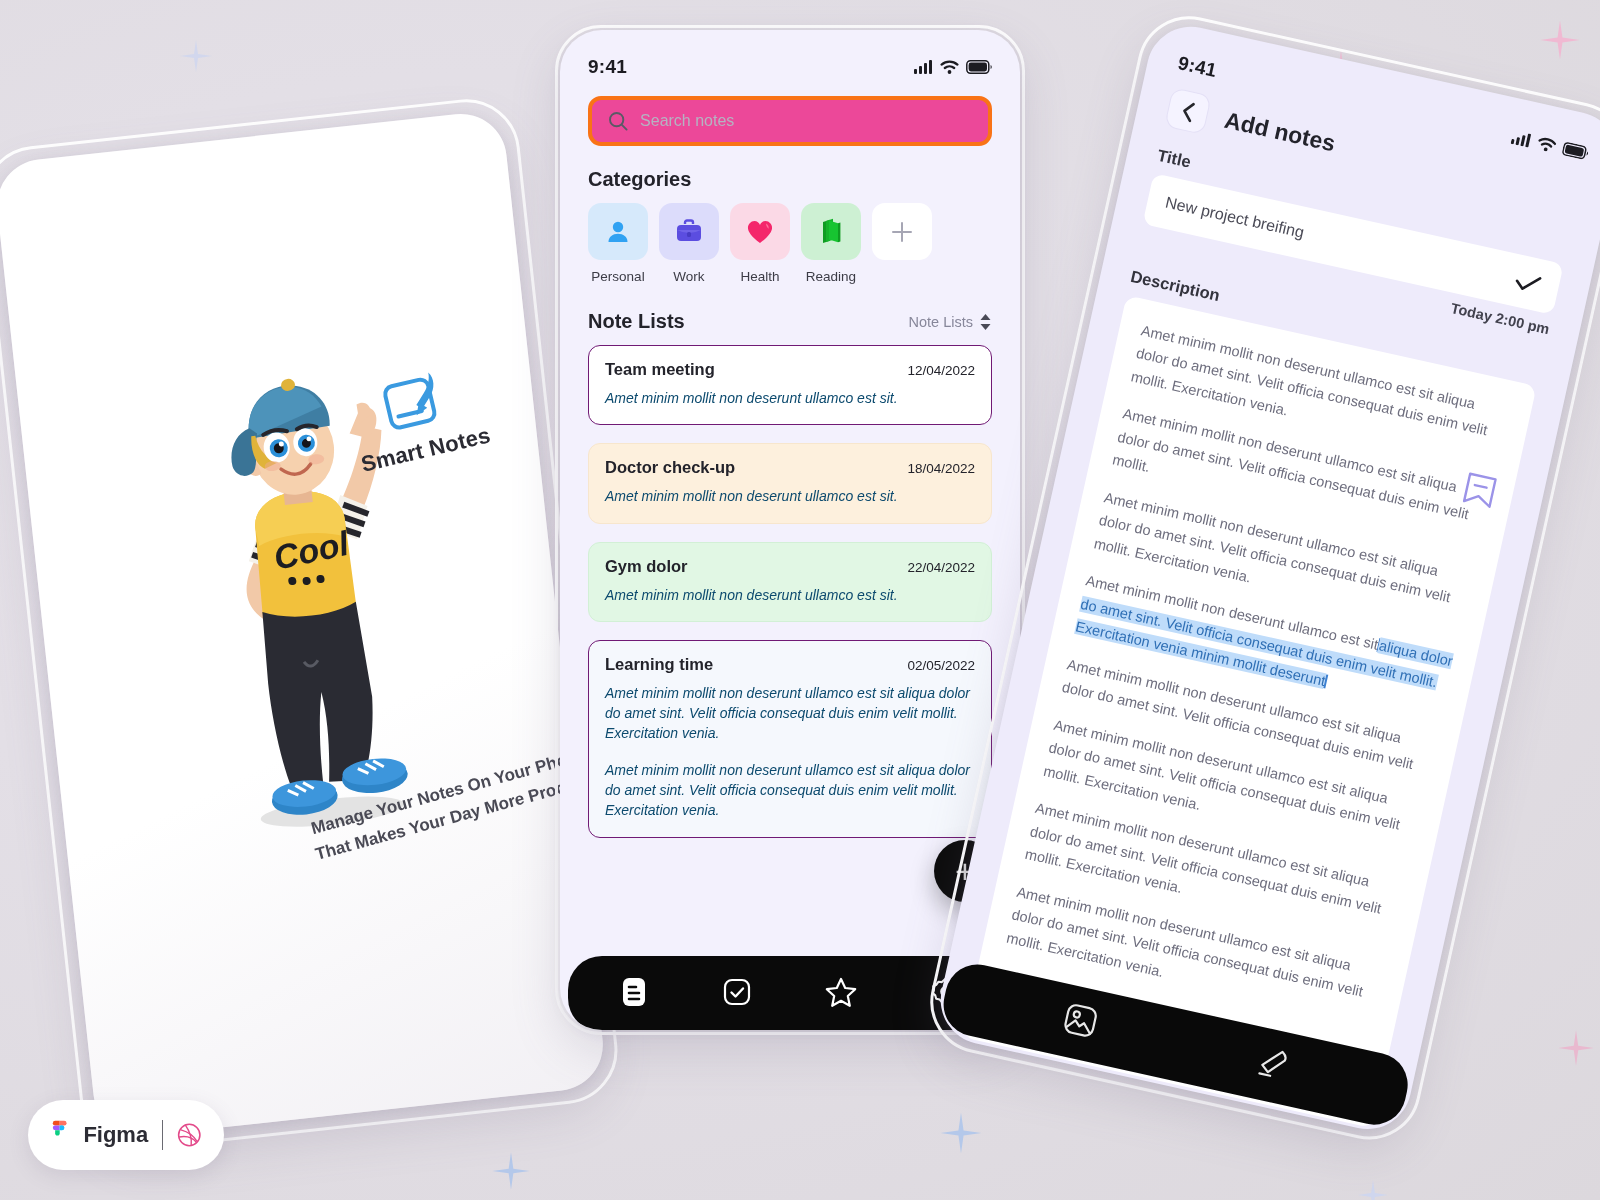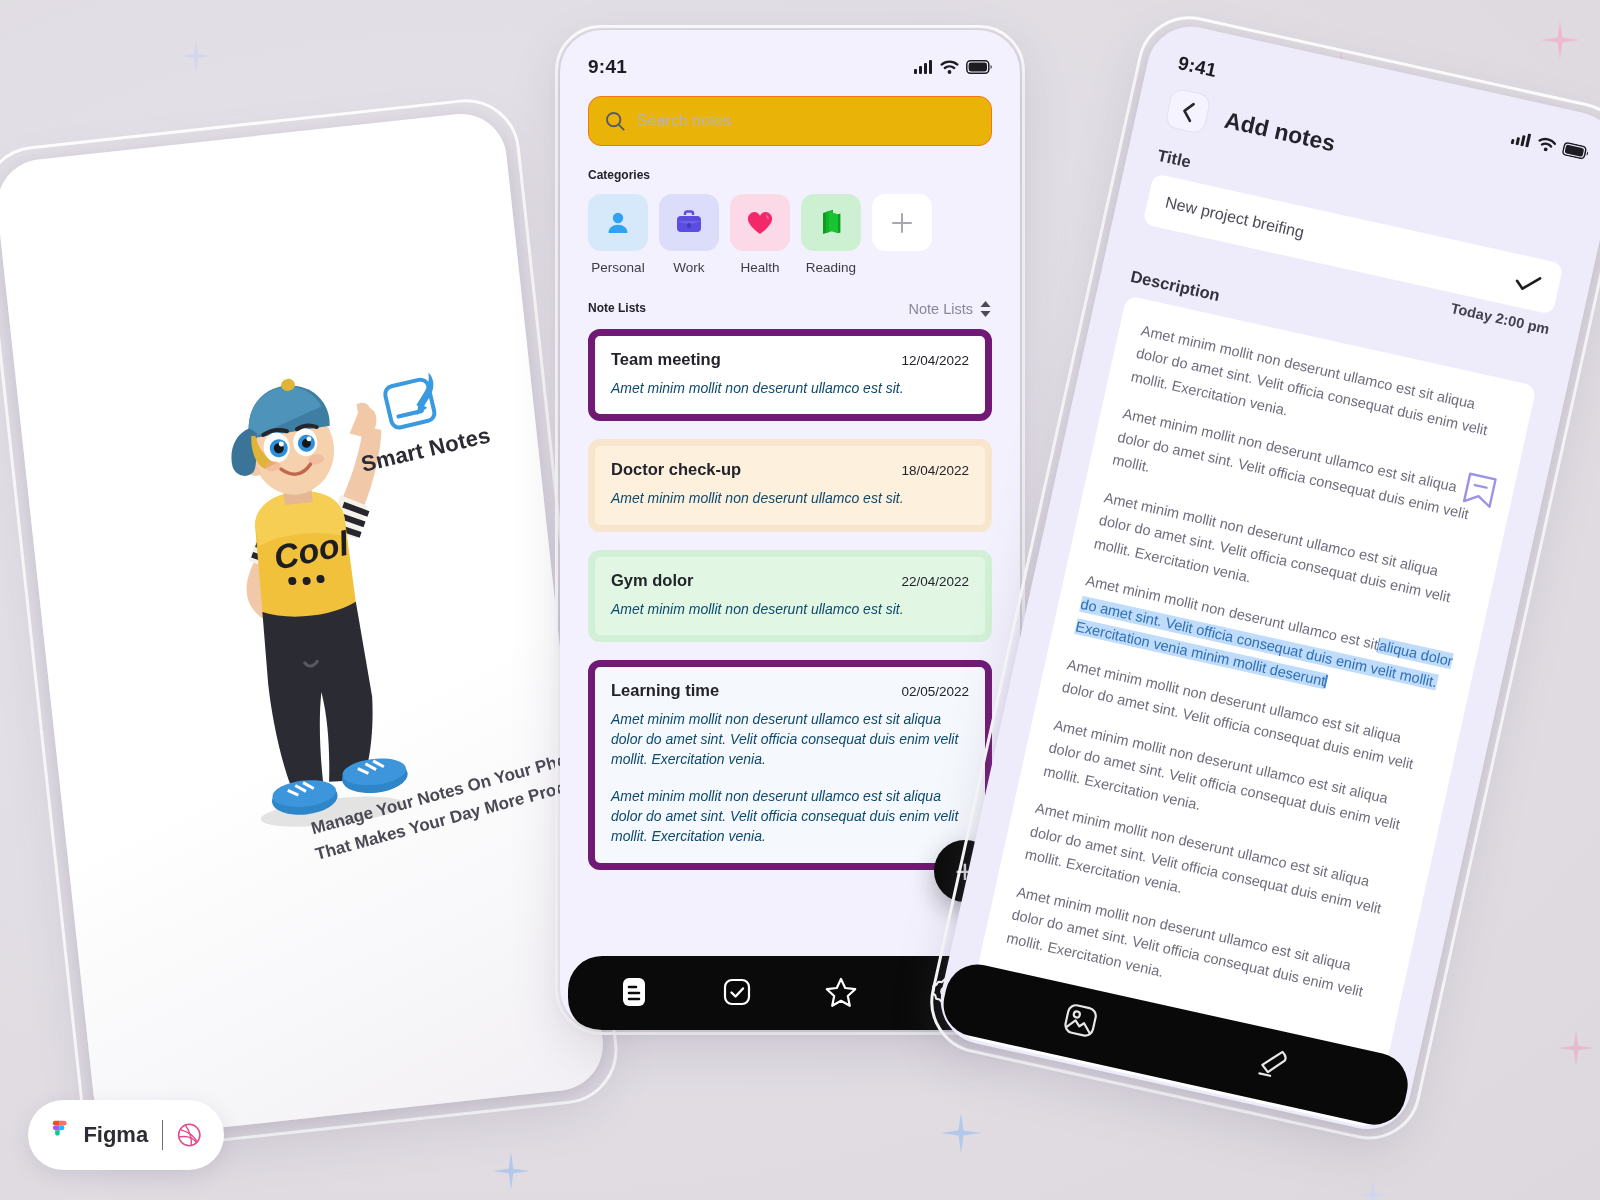--- a/index.html
+++ b/index.html
@@ -98,58 +98,58 @@
   .page-title { font-size: 22px; font-weight: 700; color: #23232b; }
   .mail-btn { margin-left: auto; position: relative; width: 40px; height: 34px; }
   .mail-dot {
     position: absolute; right: -1px; top: -2px;
     width: 13px; height: 13px; border-radius: 50%;
     background: #1ed760;
   }
 
   .searchbar {
     display: flex; align-items: center; gap: 12px;
-    height: 50px; background: #eab308;
-    border: 1px solid #f97316; border-radius: 13px;
+    height: 50px; background: #ec4899;
+    border: 4px solid #f97316; border-radius: 13px;
     padding: 0 16px; margin-top: 8px;
   }
   .searchbar input {
     border: none; outline: none; background: transparent;
     font-family: "Liberation Sans", sans-serif;
     font-size: 16px; color: #32323c; width: 100%;
   }
   .searchbar input::placeholder { color: #b5b3c2; }
 
-  .section-title { font-size: 12px; font-weight: 700; color: #23232b; }
+  .section-title { font-size: 20px; font-weight: 700; color: #23232b; }
   .cats-head { margin-top: 22px; }
   .cats {
     display: flex; gap: 11px; margin-top: 12px;
   }
   .cat { width: 60px; text-align: center; }
   .cat-tile {
     width: 60px; height: 57px; border-radius: 13px;
     display: flex; align-items: center; justify-content: center;
   }
   .cat-label { font-size: 13.5px; color: #3c3c46; margin-top: 9px; }
   .cat-add {
     width: 60px; height: 57px; border-radius: 13px;
     background: #ffffff;
     display: flex; align-items: center; justify-content: center;
   }
 
   .lists-head {
-    display: flex; align-items: flex-start; justify-content: space-between;
+    display: flex; align-items: center; justify-content: space-between;
     margin-top: 26px;
   }
   .sort-ctl { display: flex; align-items: center; gap: 6px; }
   .sort-label { font-size: 14.5px; color: #87879a; font-weight: 500; }
 
   .notes { margin-top: 12px; display: flex; flex-direction: column; gap: 18px; }
   .note-card {
-    border: 7px solid #701a75;
+    border: 1px solid #701a75;
     border-radius: 12px;
     padding: 14px 16px 16px;
   }
   .note-row { display: flex; align-items: baseline; justify-content: space-between; }
   .note-title { font-size: 16.5px; font-weight: 700; color: #23232b; }
   .note-date { font-size: 13.5px; font-weight: 400; color: #23232b; }
   .note-body { font-size: 14px; color: #0c4a6e; margin-top: 9px; line-height: 1.45; font-style: italic; }
   .note-body + .note-body { margin-top: 16px; }
 
   .fab {

